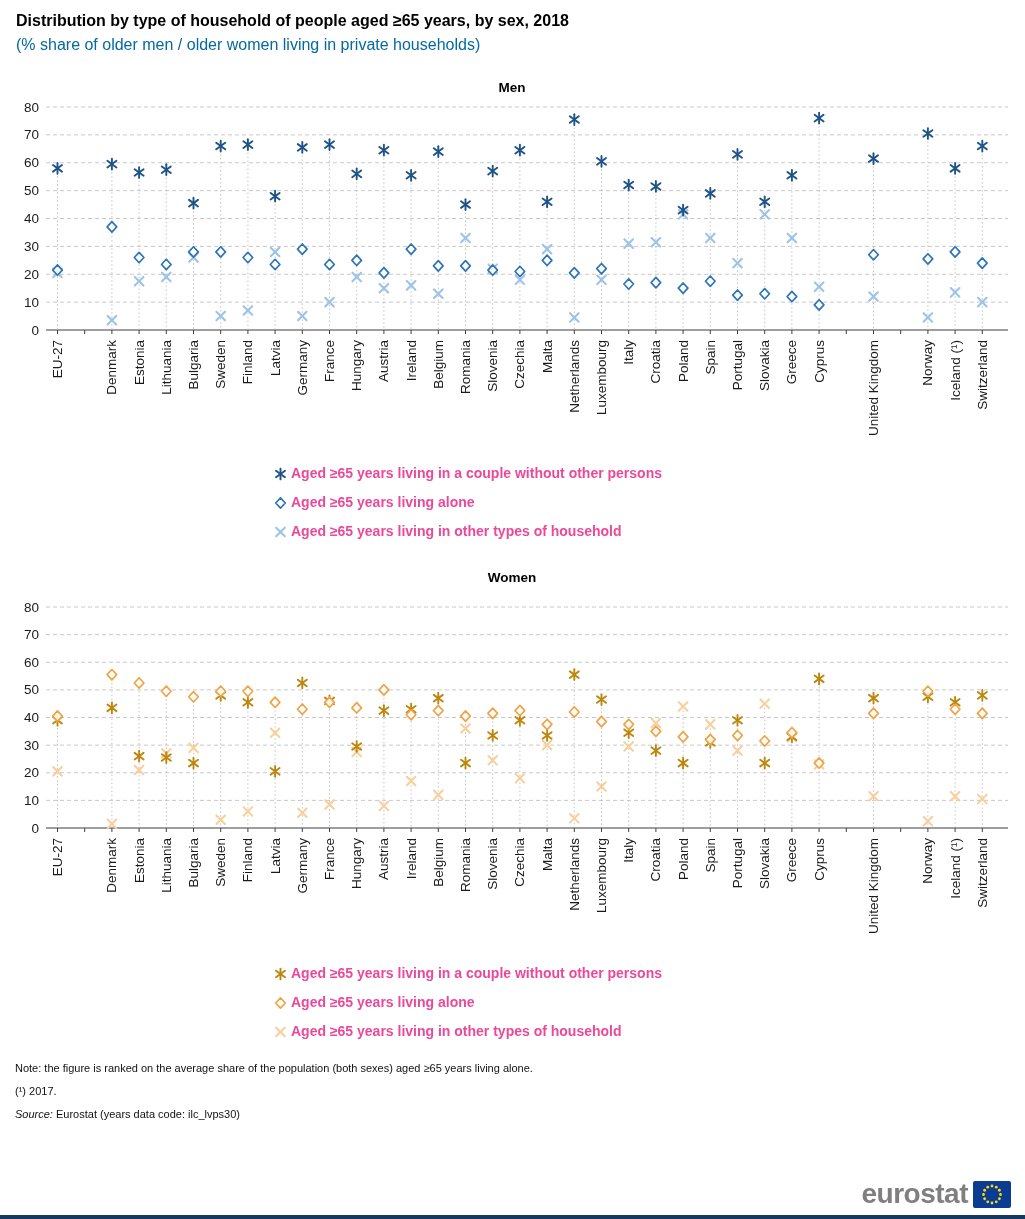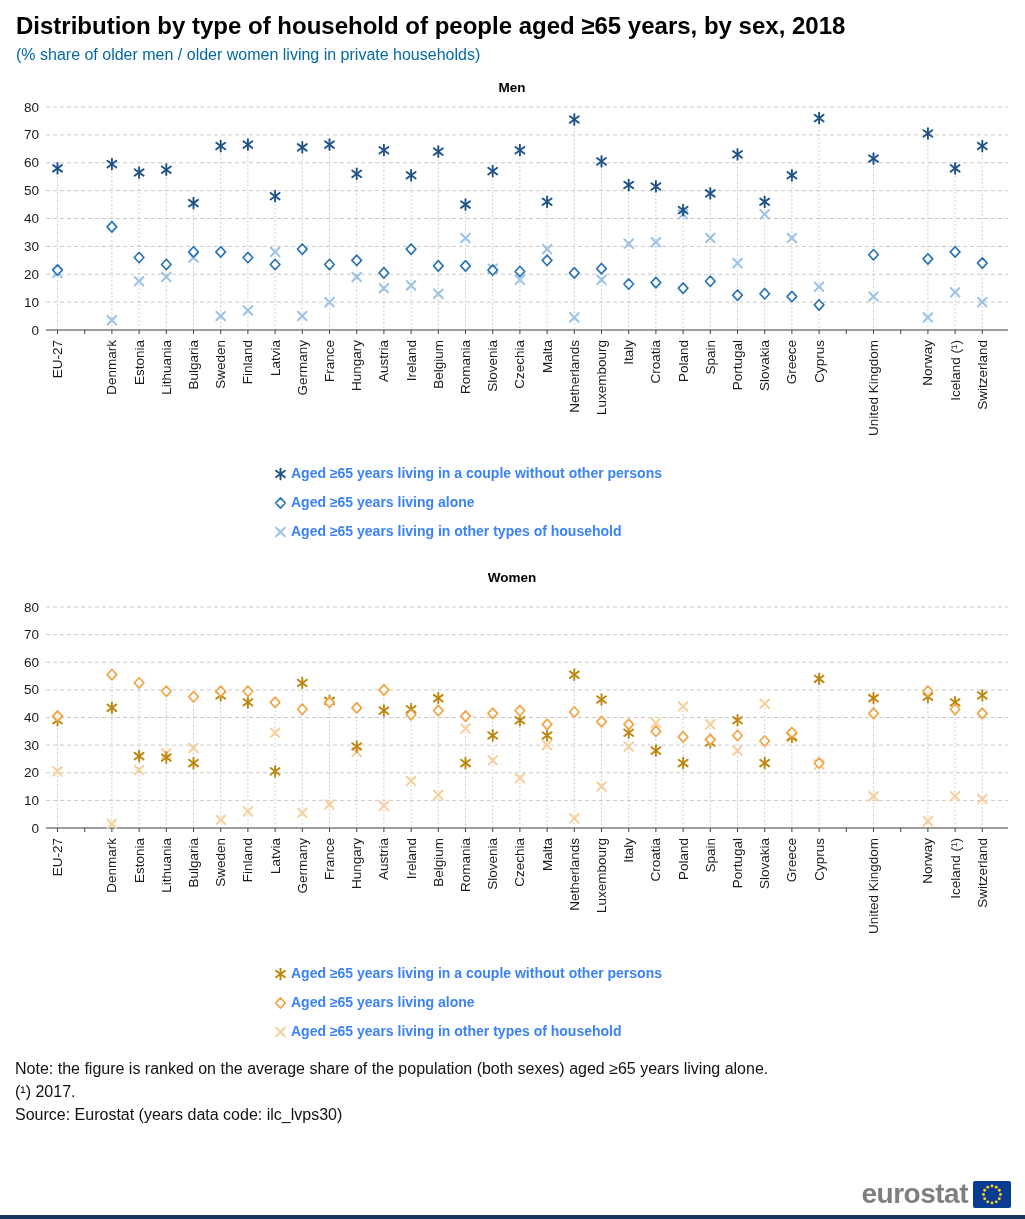--- a/index.html
+++ b/index.html
@@ -1,29 +1,29 @@
 <!DOCTYPE html>
 <html><head>
 <meta charset="utf-8">
 <style>
   html,body{margin:0;padding:0;background:#fff;}
   .page{
     position:relative;width:1025px;height:1219px;background:#ffffff;
     font-family:"Liberation Sans",sans-serif;overflow:hidden;
   }
   .hdr{position:absolute;left:16px;top:12px;width:990px;}
-  .hdr h1{margin:0;font-size:24px;font-weight:bold;color:#000;letter-spacing:0;}
+  .hdr h1{margin:0;font-size:16px;font-weight:bold;color:#000;letter-spacing:0;}
   .hdr h2{margin:6px 0 0 0;font-size:16px;font-weight:normal;color:#0369a1;}
   svg text{font-family:"Liberation Sans",sans-serif;}
   .legend{position:absolute;left:272px;}
   .legend .row{display:flex;align-items:center;height:20px;margin-bottom:9px;}
   .legend .row svg{flex:0 0 auto;margin-right:2px;}
-  .legend .row span{font-size:14px;font-weight:bold;color:#3b82f6;}
-  .notes{position:absolute;left:15px;top:1057px;font-size:16px;color:#111;line-height:23px;}
-  .notes .src-label{}
+  .legend .row span{font-size:14px;font-weight:bold;color:#ec4899;}
+  .notes{position:absolute;left:15px;top:1057px;font-size:11px;color:#111;line-height:23px;}
+  .notes .src-label{font-style:italic;}
   .logo{position:absolute;right:14px;top:1178px;display:flex;align-items:center;text-align:center;}
   .logo .word{font-size:28px;font-weight:bold;color:#7f7f7f;letter-spacing:-0.5px;margin-right:5px;}
   .bottombar{position:absolute;left:0;bottom:0;width:100%;height:4px;background:#17375e;}
 </style>
 </head>
 <body>
 
 <div class="page">
 
   <div class="hdr">

